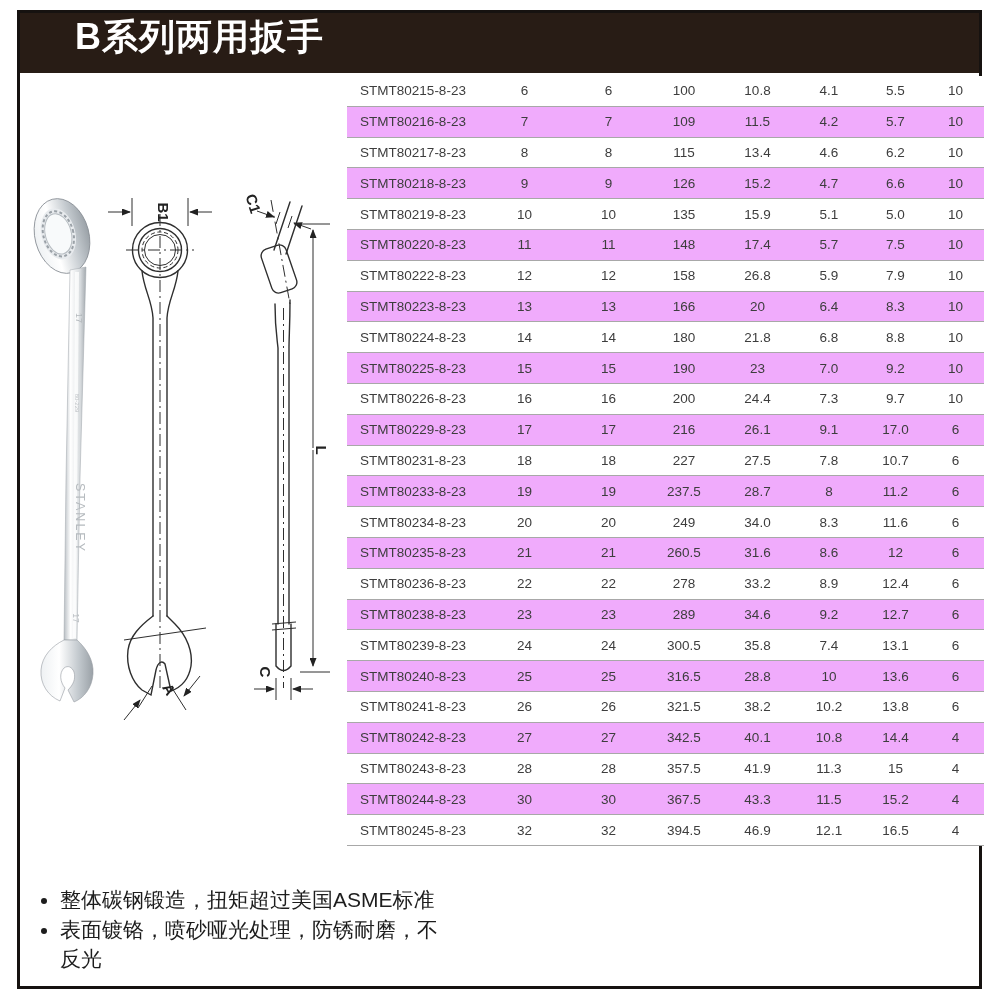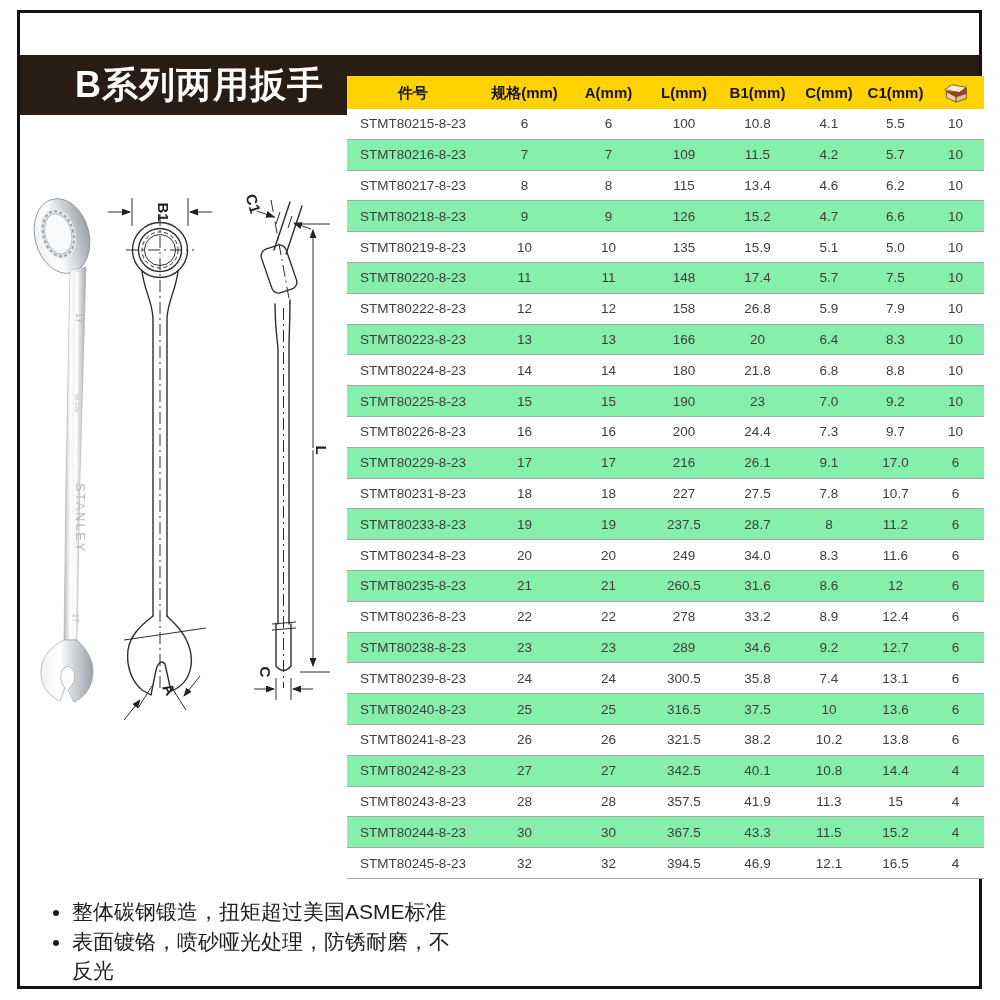--- a/index.html
+++ b/index.html
@@ -6,36 +6,36 @@
   body{
     width:1000px;height:1000px;background:#ffffff;position:relative;
     font-family:"Liberation Sans","DejaVu Sans",sans-serif;
     -webkit-font-smoothing:antialiased;
   }
   .frame{
     position:absolute;left:17px;top:10px;width:965px;height:979px;
     border:3px solid #161210;background:#fff;box-sizing:border-box;
   }
   .titlebar{
-    height:60px;background:#281c15;color:#ffffff;display:flex;align-items:center;
-    padding-left:55px;font-size:36px;font-weight:700;letter-spacing:1px;margin-top:42px;
+    height:60px;background:#281c15;color:#ffffff;display:flex;
+    padding-left:55px;font-size:36px;font-weight:700;letter-spacing:1px;
   }
   
   .spec{position:absolute;left:327px;top:63px;width:637px;}
   .thead{display:flex;align-items:center;background:#ffd200;height:33px;}
   .th{font-size:15px;font-weight:700;color:#151515;text-align:center;line-height:33px;}
   .tr{display:flex;align-items:center;height:30.8px;box-sizing:border-box;border-bottom:1px solid #a8a8a8;background:#ffffff;}
-  .tr.alt{background:#86efac;}
+  .tr.alt{background:#f0abfc;}
   .td{font-size:13.5px;color:#3d3d3d;text-align:center;white-space:nowrap;}
   .c0{width:132px}.c1{width:91px}.c2{width:77px}.c3{width:74px}
   .c4{width:73px}.c5{width:70px}.c6{width:63px}.c7{width:57px}
   .pack-icon-wrap{display:flex;justify-content:center;align-items:center;}
   
   .features{
-    position:absolute;left:12px;top:872px;width:392px;margin:12px;padding:0 0 0 28px;
+    position:absolute;left:12px;top:872px;width:392px;margin:0;padding:0 0 0 28px;
     font-size:21px;line-height:29px;color:#1d1d1d;
   }
   .features li{list-style:disc;margin:0 0 1px 0;}
   
   .illu{position:absolute;left:8px;top:175px;width:332px;height:600px;}
   .draw{stroke:#2e2e2e;stroke-width:1.4;fill:none;stroke-linecap:round;}
   .thin{stroke:#2e2e2e;stroke-width:1;fill:none;}
   .cline{stroke:#2e2e2e;stroke-width:1;fill:none;stroke-dasharray:12 4 2 4;}
   .dimtxt{font-size:15px;font-weight:600;fill:#222;}
 </style>
@@ -139,37 +139,20 @@
         <line class="thin" x1="248" y1="490" x2="248" y2="512"></line>
         <line class="thin" x1="263" y1="490" x2="263" y2="512"></line>
         <line class="thin" x1="226" y1="501" x2="246" y2="501" marker-end="url(#ar)"></line>
         <line class="thin" x1="285" y1="501" x2="265" y2="501" marker-end="url(#ar)"></line>
         <text class="dimtxt" transform="rotate(90 236 484)" x="236" y="484" text-anchor="middle" dominant-baseline="middle">C</text>
       </g>
     </svg>
   </div>
 
   <div class="spec">
-    <div class="thead">
-      <div class="th c0">件号</div>
-      <div class="th c1">规格(mm)</div>
-      <div class="th c2">A(mm)</div>
-      <div class="th c3">L(mm)</div>
-      <div class="th c4">B1(mm)</div>
-      <div class="th c5">C(mm)</div>
-      <div class="th c6">C1(mm)</div>
-      <div class="th c7 pack-icon-wrap">
-        <svg width="26" height="21" viewBox="0 0 30 24">
-          <polygon points="2,9 10,3 27,6 19,12" fill="#f6ead0" stroke="#6d3f1c" stroke-width="0.9"></polygon>
-          <polygon points="4,11 19,12 27,7 27,13 15,17 4,15" fill="#a63c20" stroke="#6d3f1c" stroke-width="0.9"></polygon>
-          <polygon points="4,11 4,18 15,23 15,17" fill="#e9d2a8" stroke="#6d3f1c" stroke-width="0.9"></polygon>
-          <polygon points="15,17 15,23 27,19 27,13" fill="#dfc08c" stroke="#6d3f1c" stroke-width="0.9"></polygon>
-        </svg>
-      </div>
-    </div>
     <div id="tbody">
         <div class="tr">
           <div class="td c0">STMT80215-8-23</div>
           <div class="td c1">6</div>
           <div class="td c2">6</div>
           <div class="td c3">100</div>
           <div class="td c4">10.8</div>
           <div class="td c5">4.1</div>
           <div class="td c6">5.5</div>
           <div class="td c7">10</div>
@@ -352,21 +335,21 @@
           <div class="td c4">35.8</div>
           <div class="td c5">7.4</div>
           <div class="td c6">13.1</div>
           <div class="td c7">6</div>
         </div>
         <div class="tr alt">
           <div class="td c0">STMT80240-8-23</div>
           <div class="td c1">25</div>
           <div class="td c2">25</div>
           <div class="td c3">316.5</div>
-          <div class="td c4">37.5</div>
+          <div class="td c4">28.8</div>
           <div class="td c5">10</div>
           <div class="td c6">13.6</div>
           <div class="td c7">6</div>
         </div>
         <div class="tr">
           <div class="td c0">STMT80241-8-23</div>
           <div class="td c1">26</div>
           <div class="td c2">26</div>
           <div class="td c3">321.5</div>
           <div class="td c4">38.2</div>

